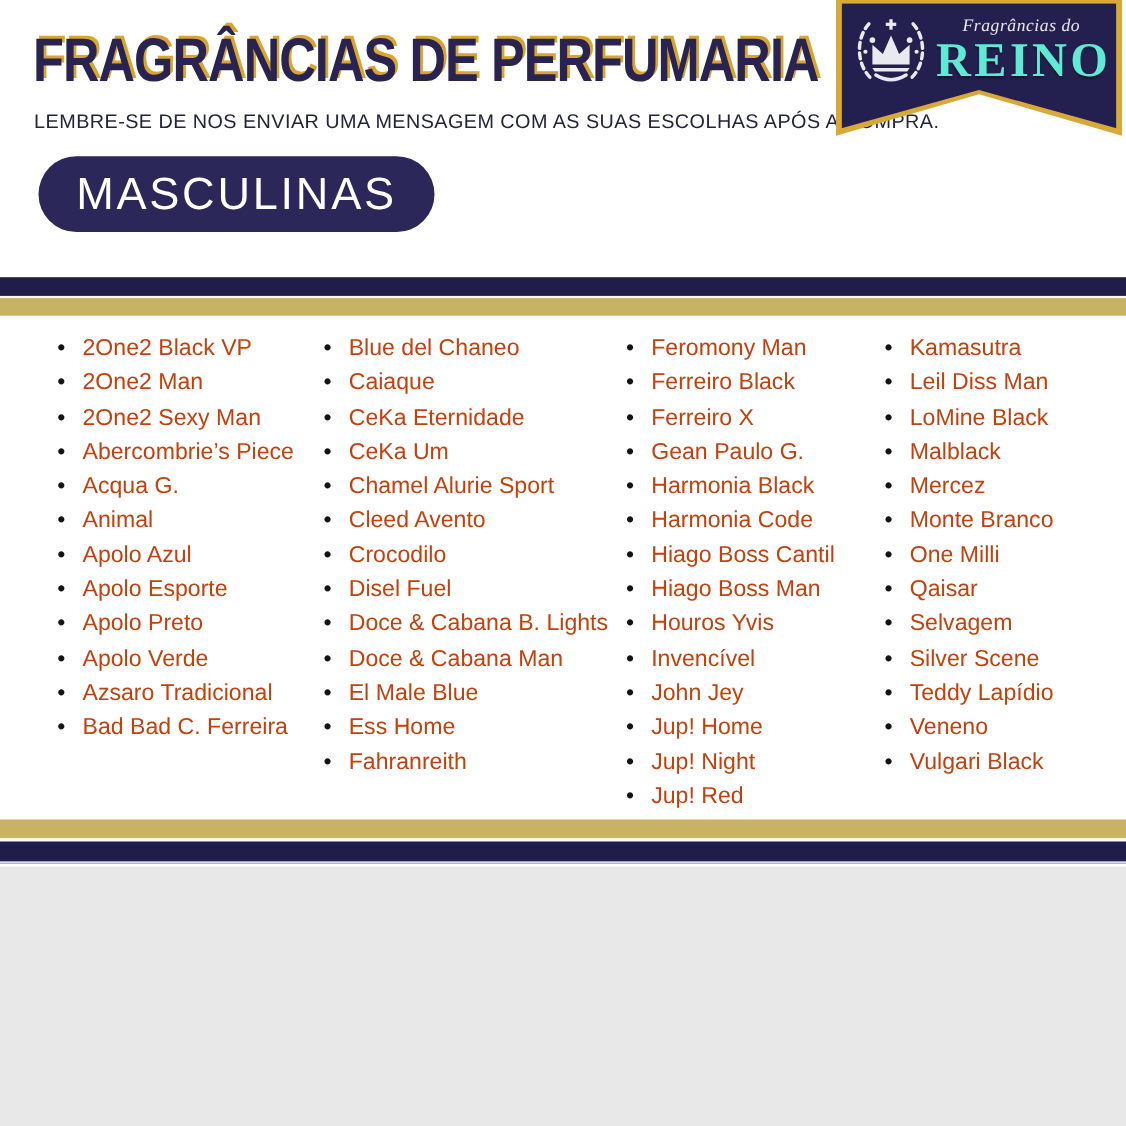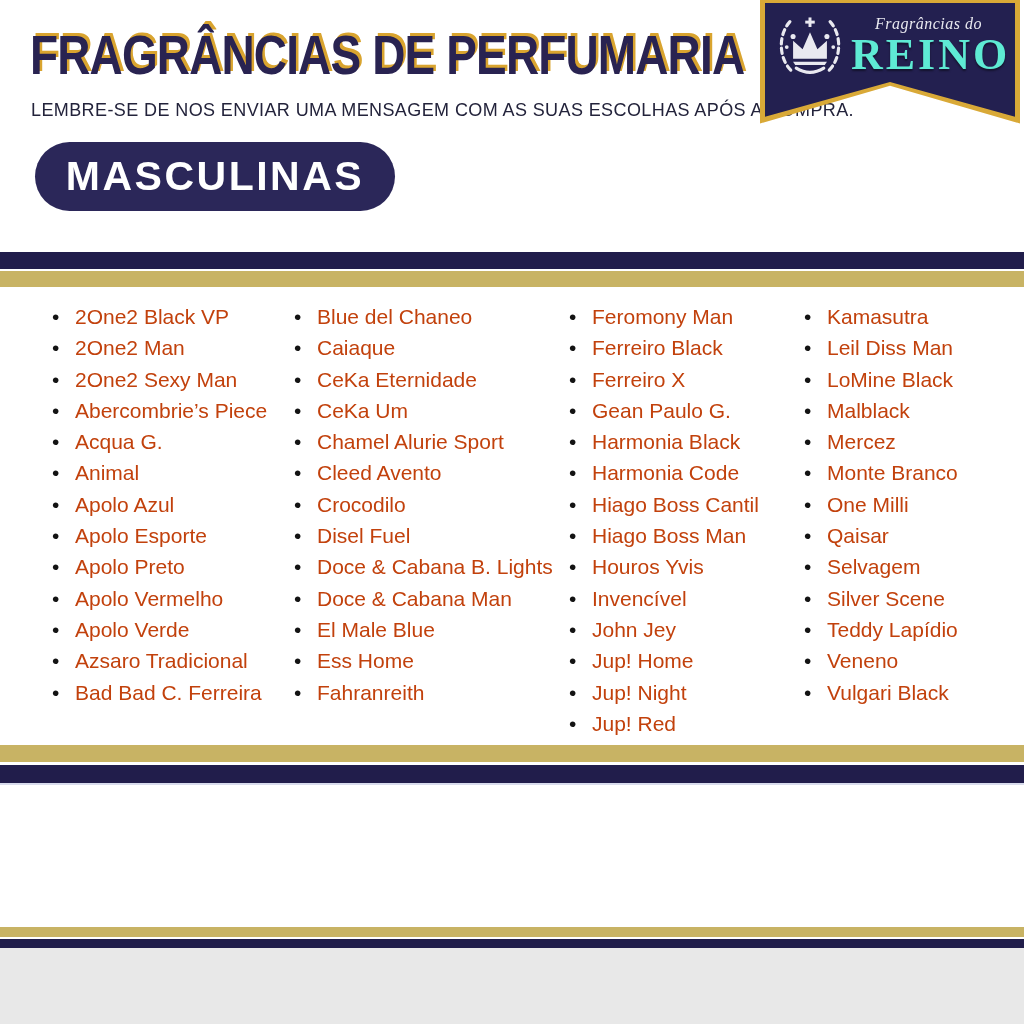--- a/index.html
+++ b/index.html
@@ -1,18 +1,18 @@
 <!DOCTYPE html>
 <html><head>
 <meta charset="utf-8">
 <style>
   html,body{margin:0;padding:0;background:#e8e8e8;}
   .page{
     position:relative;
-    width:1024px;height:948px;
+    width:1024px;height:788px;
     margin:0 auto;
     background:#ffffff;
     overflow:hidden;
     font-family:"Liberation Sans", sans-serif;
   }
   
   .title{
     position:absolute;left:30px;top:22px;
     font-size:56px;font-weight:bold;
     letter-spacing:-1px;
@@ -27,21 +27,21 @@
     color:#23233b;
     white-space:nowrap;
   }
   .pill{
     position:absolute;left:35px;top:142px;
     width:360px;height:69px;
     background:#2b2759;border-radius:35px;
     display:flex;align-items:center;justify-content:center;
   }
   .pill span{
-    color:#ffffff;font-size:41px;font-weight:700;letter-spacing:2.5px;
+    color:#ffffff;font-size:41px;font-weight:400;letter-spacing:2.5px;
   }
   
   .banner{
     position:absolute;left:760px;top:0;width:260px;height:126px;
     background:#d9a937;
     -webkit-clip-path:polygon(0 0,100% 0,100% 98%,50% 68%,0 98%);
     clip-path:polygon(0 0,100% 0,100% 98%,50% 68%,0 98%);
   }
   .banner-inner{
     position:absolute;left:5px;right:5px;top:3px;bottom:7px;
@@ -143,21 +143,20 @@
       <ul class="column">
         <li>2One2 Black VP</li>
         <li>2One2 Man</li>
         <li>2One2 Sexy Man</li>
         <li>Abercombrie’s Piece</li>
         <li>Acqua G.</li>
         <li>Animal</li>
         <li>Apolo Azul</li>
         <li>Apolo Esporte</li>
         <li>Apolo Preto</li>
-        <li>Apolo Vermelho</li>
         <li>Apolo Verde</li>
         <li>Azsaro Tradicional</li>
         <li>Bad Bad C. Ferreira</li>
       </ul>
       <ul class="column">
         <li>Blue del Chaneo</li>
         <li>Caiaque</li>
         <li>CeKa Eternidade</li>
         <li>CeKa Um</li>
         <li>Chamel Alurie Sport</li>

